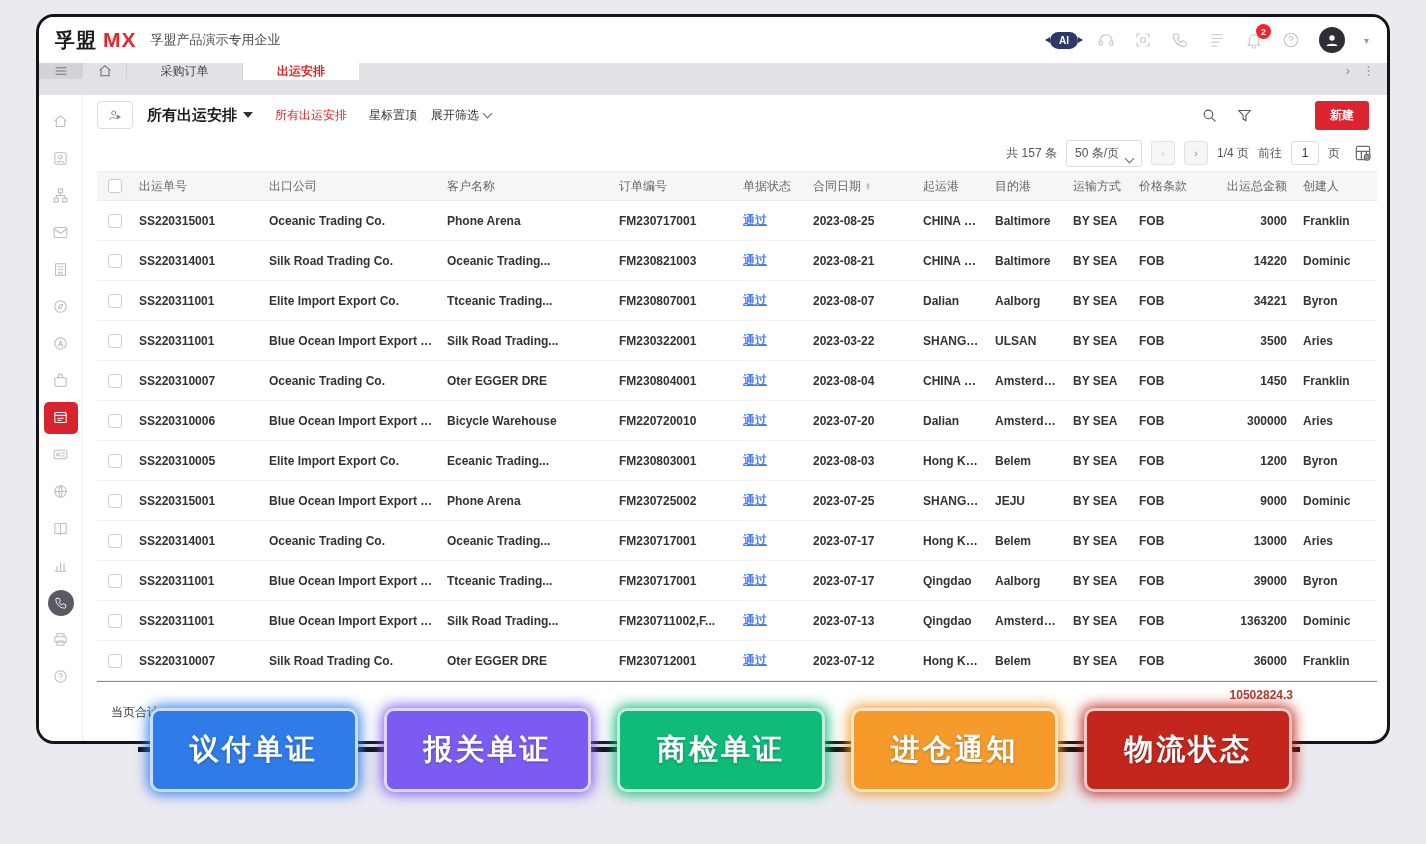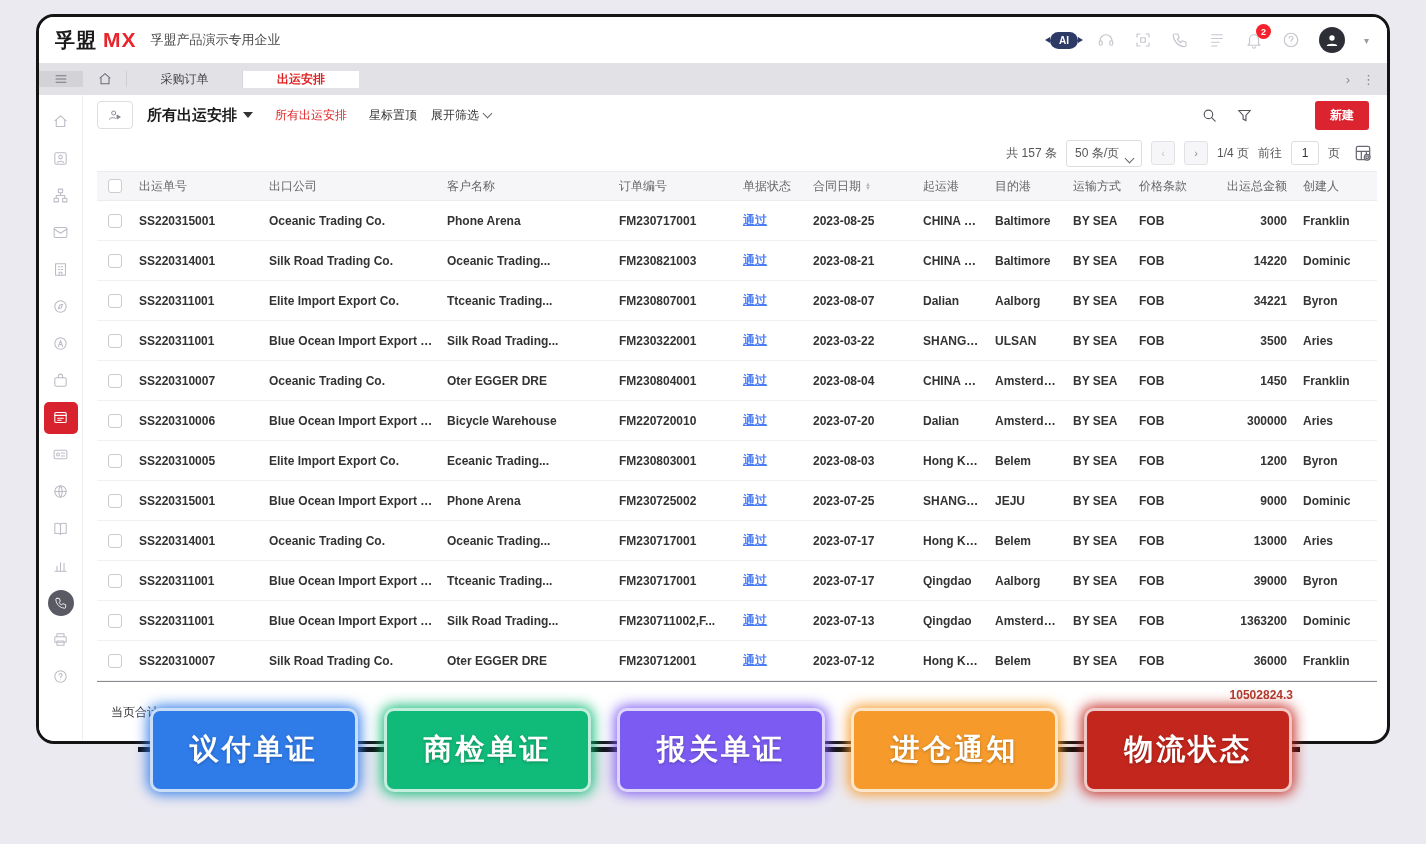--- a/index.html
+++ b/index.html
@@ -30,21 +30,21 @@
   .ai-pill::before, .ai-pill::after { content:""; position:absolute; top:50%; margin-top:-3px; border-style:solid; }
   .ai-pill::before { left:-5px; border-width:3px 5px 3px 0; border-color:transparent #2E3A66 transparent transparent; }
   .ai-pill::after { right:-5px; border-width:3px 0 3px 5px; border-color:transparent transparent transparent #2E3A66; }
   .tico { width:18px; height:18px; color:#C6C6CE; position:relative; }
   .tico svg { width:100%; height:100%; stroke:currentColor; fill:none; stroke-width:1.6; stroke-linecap:round; stroke-linejoin:round; }
   .badge { position:absolute; top:-7px; right:-8px; min-width:15px; height:15px; background:#F5222D; color:#fff; border-radius:8px; font-size:9px; font-weight:bold; display:flex; align-items:center; justify-content:center; padding:0 3px; }
   .avatar { width:26px; height:26px; border-radius:50%; background:#2E2E36; display:flex; align-items:center; justify-content:center; }
   .avatar svg { width:16px; height:16px; fill:#fff; }
   .chev-down { color:#9a9aa2; font-size:10px; }
   
-  .tabbar { height: 32px; background: #E2E1E5; display: flex; align-items: center; flex: none; }
+  .tabbar { height: 32px; background: #E2E1E5; display: flex; align-items: flex-start; flex: none; }
   .burger-cell { width: 44px; background: #D3D2D7; display:flex; align-items:center; justify-content:center; color:#77777f; }
   .burger-cell svg { width:16px; height:16px; stroke:currentColor; stroke-width:1.6; }
   .home-cell { width: 44px; display:flex; align-items:center; justify-content:center; color:#6d6d75; border-right:1px solid #cfced4; }
   .home-cell svg { width:16px; height:16px; stroke:currentColor; fill:none; stroke-width:1.6; }
   .tab { width: 116px; display:flex; align-items:center; justify-content:center; font-size:12px; color:#444; cursor:pointer; border-right:1px solid #d5d4d9; }
   .tab.active { background:#fff; color:#E02020; font-weight:bold; border-right:none; }
   .tabbar-right { margin-left:auto; display:flex; align-items:center; gap:12px; padding:0 12px; color:#8a8a92; }
   .tabbar-right .sym { font-size:13px; }
   
   .main { flex: 1; display: flex; min-height: 0; }
@@ -628,21 +628,21 @@
     </div>
   </div>
 </div>
 
 <div class="flow">
   <div class="flow-line"></div>
   <div class="flow-btns">
 
       <div class="flow-btn" style="--c: #2F7BE8;">议付单证</div>
 
+      <div class="flow-btn" style="--c: #7C5BF2;">报关单证</div>
+
       <div class="flow-btn" style="--c: #10BA78;">商检单证</div>
-
-      <div class="flow-btn" style="--c: #7C5BF2;">报关单证</div>
 
       <div class="flow-btn" style="--c: #F59A2B;">进仓通知</div>
 
       <div class="flow-btn" style="--c: #C3261C;">物流状态</div>
     </div>
 </div>
 
 </body></html>

